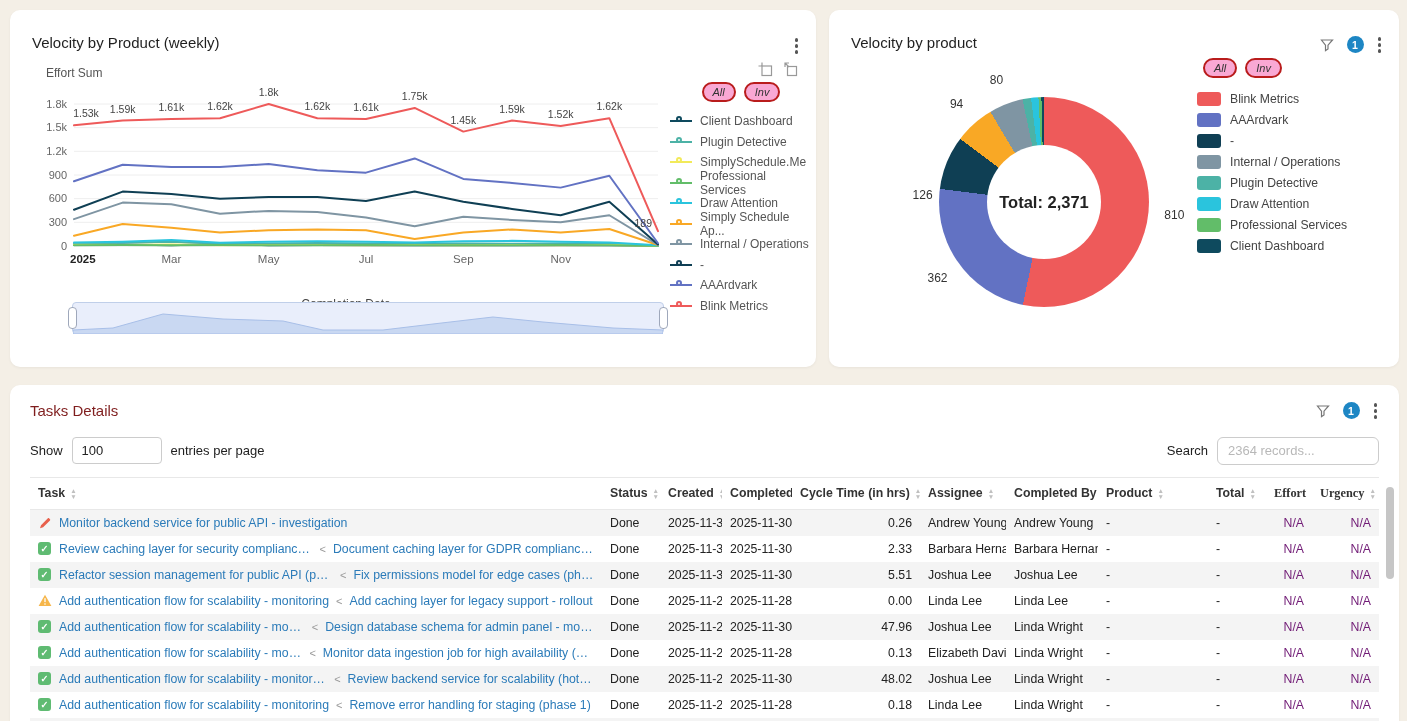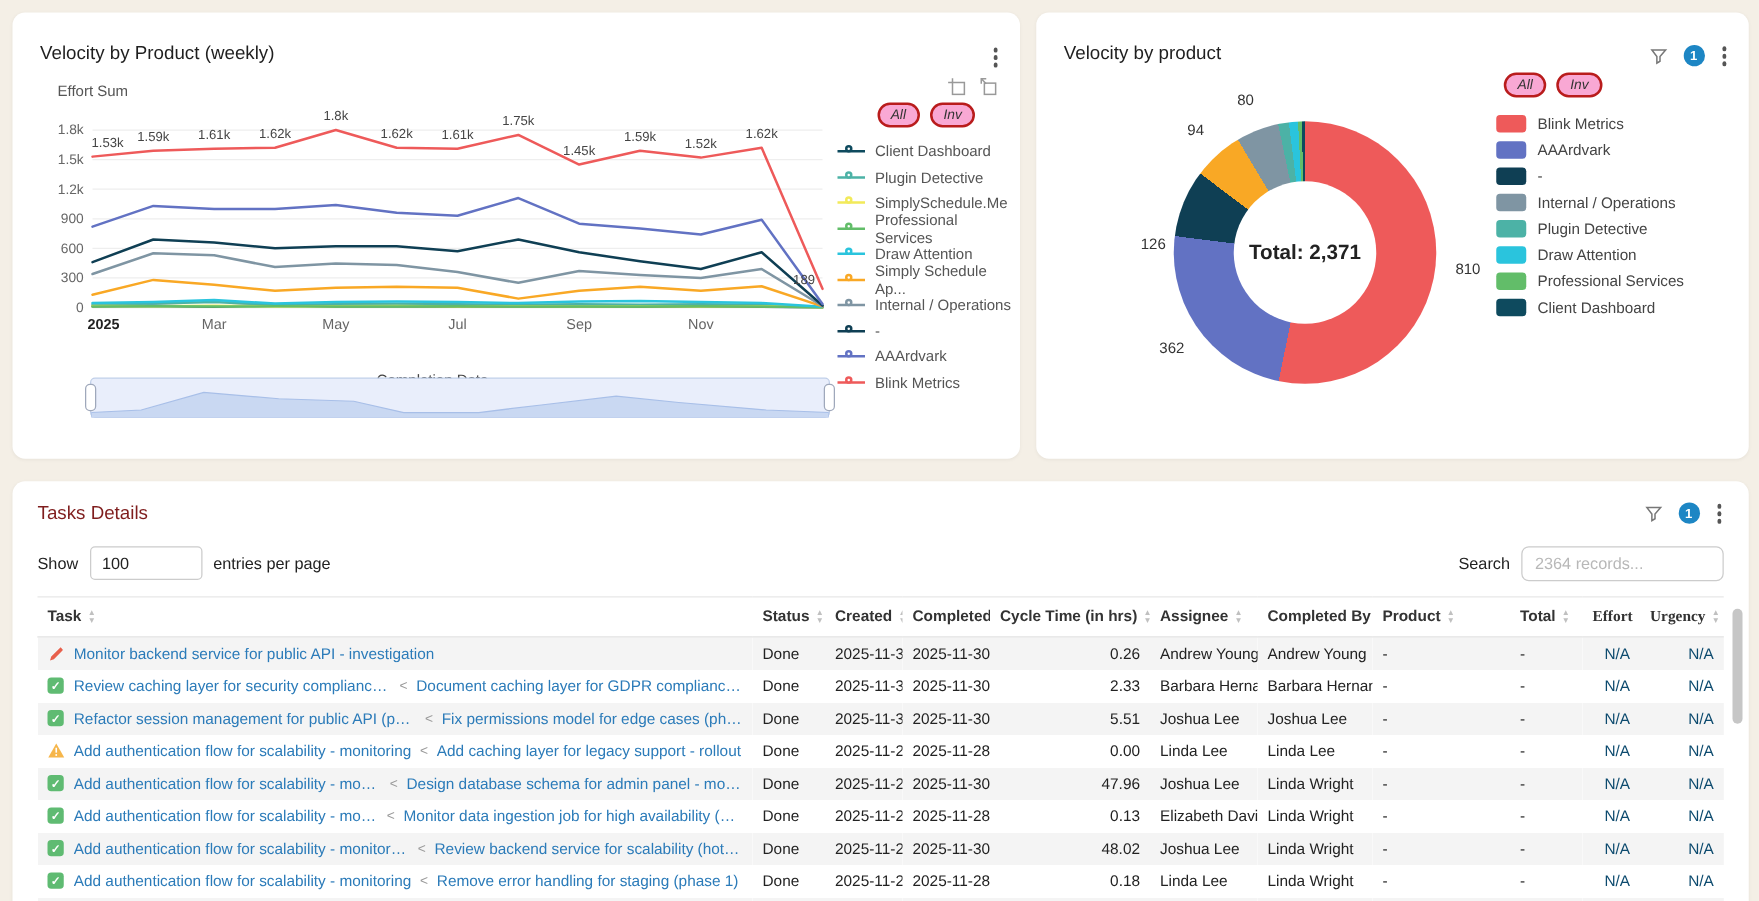--- a/index.html
+++ b/index.html
@@ -69,21 +69,21 @@
              border-bottom:1px solid #e8e8e8; white-space:nowrap; overflow:hidden; cursor:pointer; }
   thead th.r { text-align:right;font-family:Liberation Serif, serif; }
   tbody td { padding:6px 8px; color:#222; white-space:nowrap; overflow:hidden; }
   tbody tr:nth-child(odd) { background:#f4f4f4; }
   .sort { display:inline-flex; flex-direction:column; vertical-align:middle; margin-left:5px; color:#c0c0c0;
           font-size:6.5px; line-height:5.5px; }
   .task-cell { display:flex; align-items:center; gap:7px; }
   .task-link { color:#2b7bb9; text-decoration:none; cursor:pointer; overflow:hidden; text-overflow:ellipsis; }
   .sep { color:#999; font-size:11px; }
   .num { text-align:right; }
-  .na { color:#0c4a6e; text-align:right; }
+  .na { color:#701a75; text-align:right; }
   .ck { width:13px; height:13px; border-radius:3px; background:#5fbb72; color:#fff; font-size:9.5px;
         font-weight:700; display:inline-flex; align-items:center; justify-content:center; flex:0 0 13px; }
   .icon-wrap { display:inline-flex; flex:0 0 14px; }
   .scrollbar { position:absolute; right:5px; top:102px; bottom:8px; width:8px; }
   .scroll-thumb { width:8px; height:92px; background:#c6c6c6; border-radius:4px; cursor:pointer; }
 </style>
 </head>
 <body>
 
 <div class="top-row">

